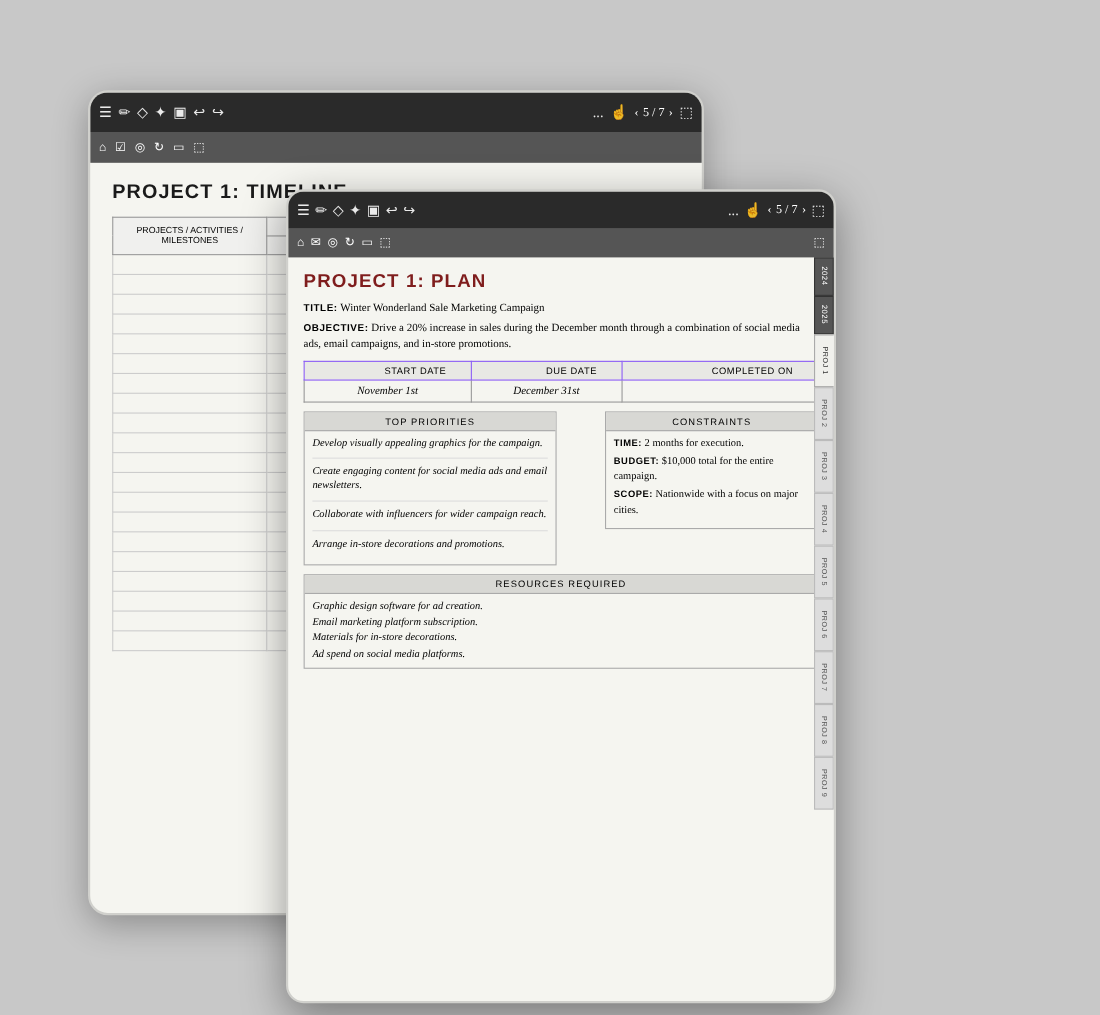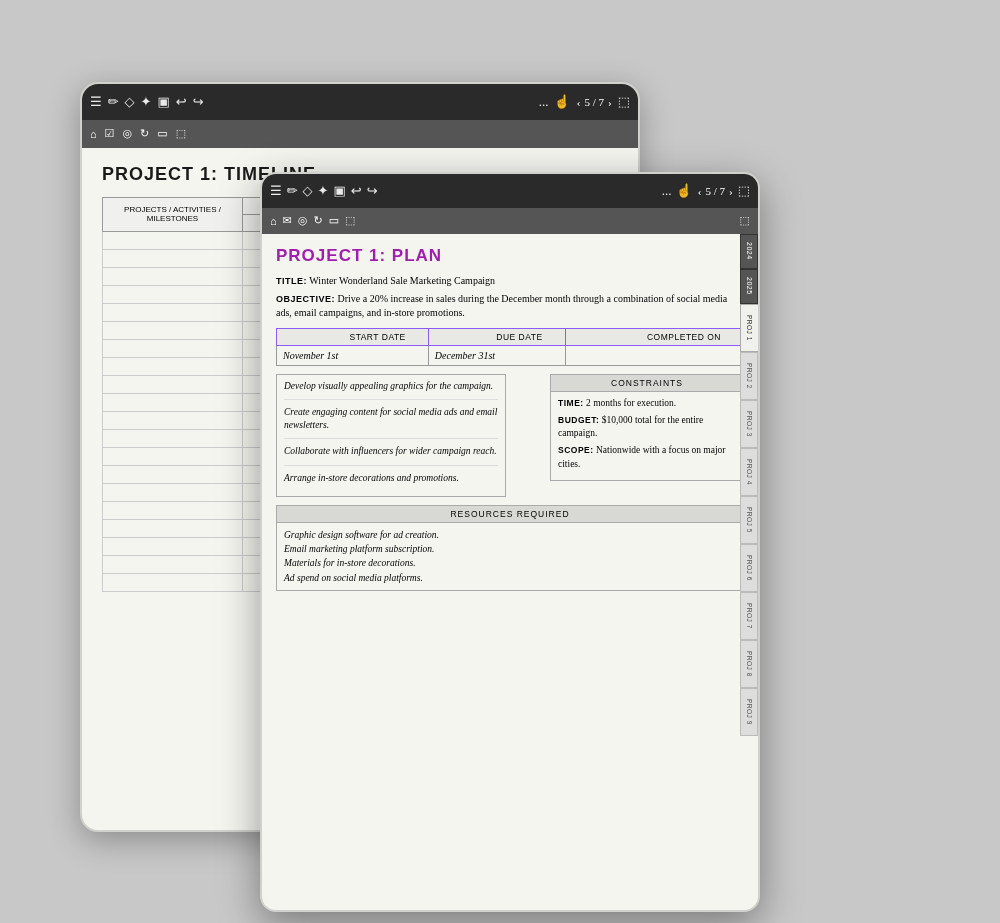--- a/index.html
+++ b/index.html
@@ -165,21 +165,21 @@
       padding: 12px 14px;
       overflow: hidden;
       flex: 1;
     }
 
     .plan-title {
       font-size: 17px;
       font-weight: bold;
       letter-spacing: 1px;
       font-family: 'Arial', sans-serif;
-      color: #a21caf;
+      color: #7f1d1d;
       margin-bottom: 8px;
     }
 
     .field-row {
       font-size: 10px;
       margin-bottom: 4px;
       line-height: 1.4;
       font-family: 'Georgia', serif;
     }
 
@@ -207,20 +207,21 @@
       font-family: 'Arial', sans-serif;
       font-weight: normal;
       letter-spacing: 0.5px;
       background: #e8e8e4;
       font-size: 8.5px;
     }
 
     .dates-table td {
       border: 1px solid #999;
       padding: 4px 6px;
+      text-align: center;
       font-style: italic;
       font-size: 10px;
     }
 
     .two-col {
       display: grid;
       grid-template-columns: 1fr 1fr;
       gap: 8px;
       margin-top: 8px;
     }
@@ -645,20 +646,21 @@
             <td>November 1st</td>
             <td>December 31st</td>
             <td></td>
           </tr>
         </tbody>
       </table>
 
       <div class="two-col">
 
         <div class="panel">
+          <div class="panel-header">TOP PRIORITIES</div>
           <div class="panel-body">
             <div class="panel-item">Develop visually appealing graphics for the campaign.</div>
             <div class="panel-item">Create engaging content for social media ads and email newsletters.</div>
             <div class="panel-item">Collaborate with influencers for wider campaign reach.</div>
             <div class="panel-item">Arrange in-store decorations and promotions.</div>
           </div>
         </div>
 
         <div style="display:flex; flex-direction:column; gap:6px;padding-left:36px;">
           <div class="panel">

